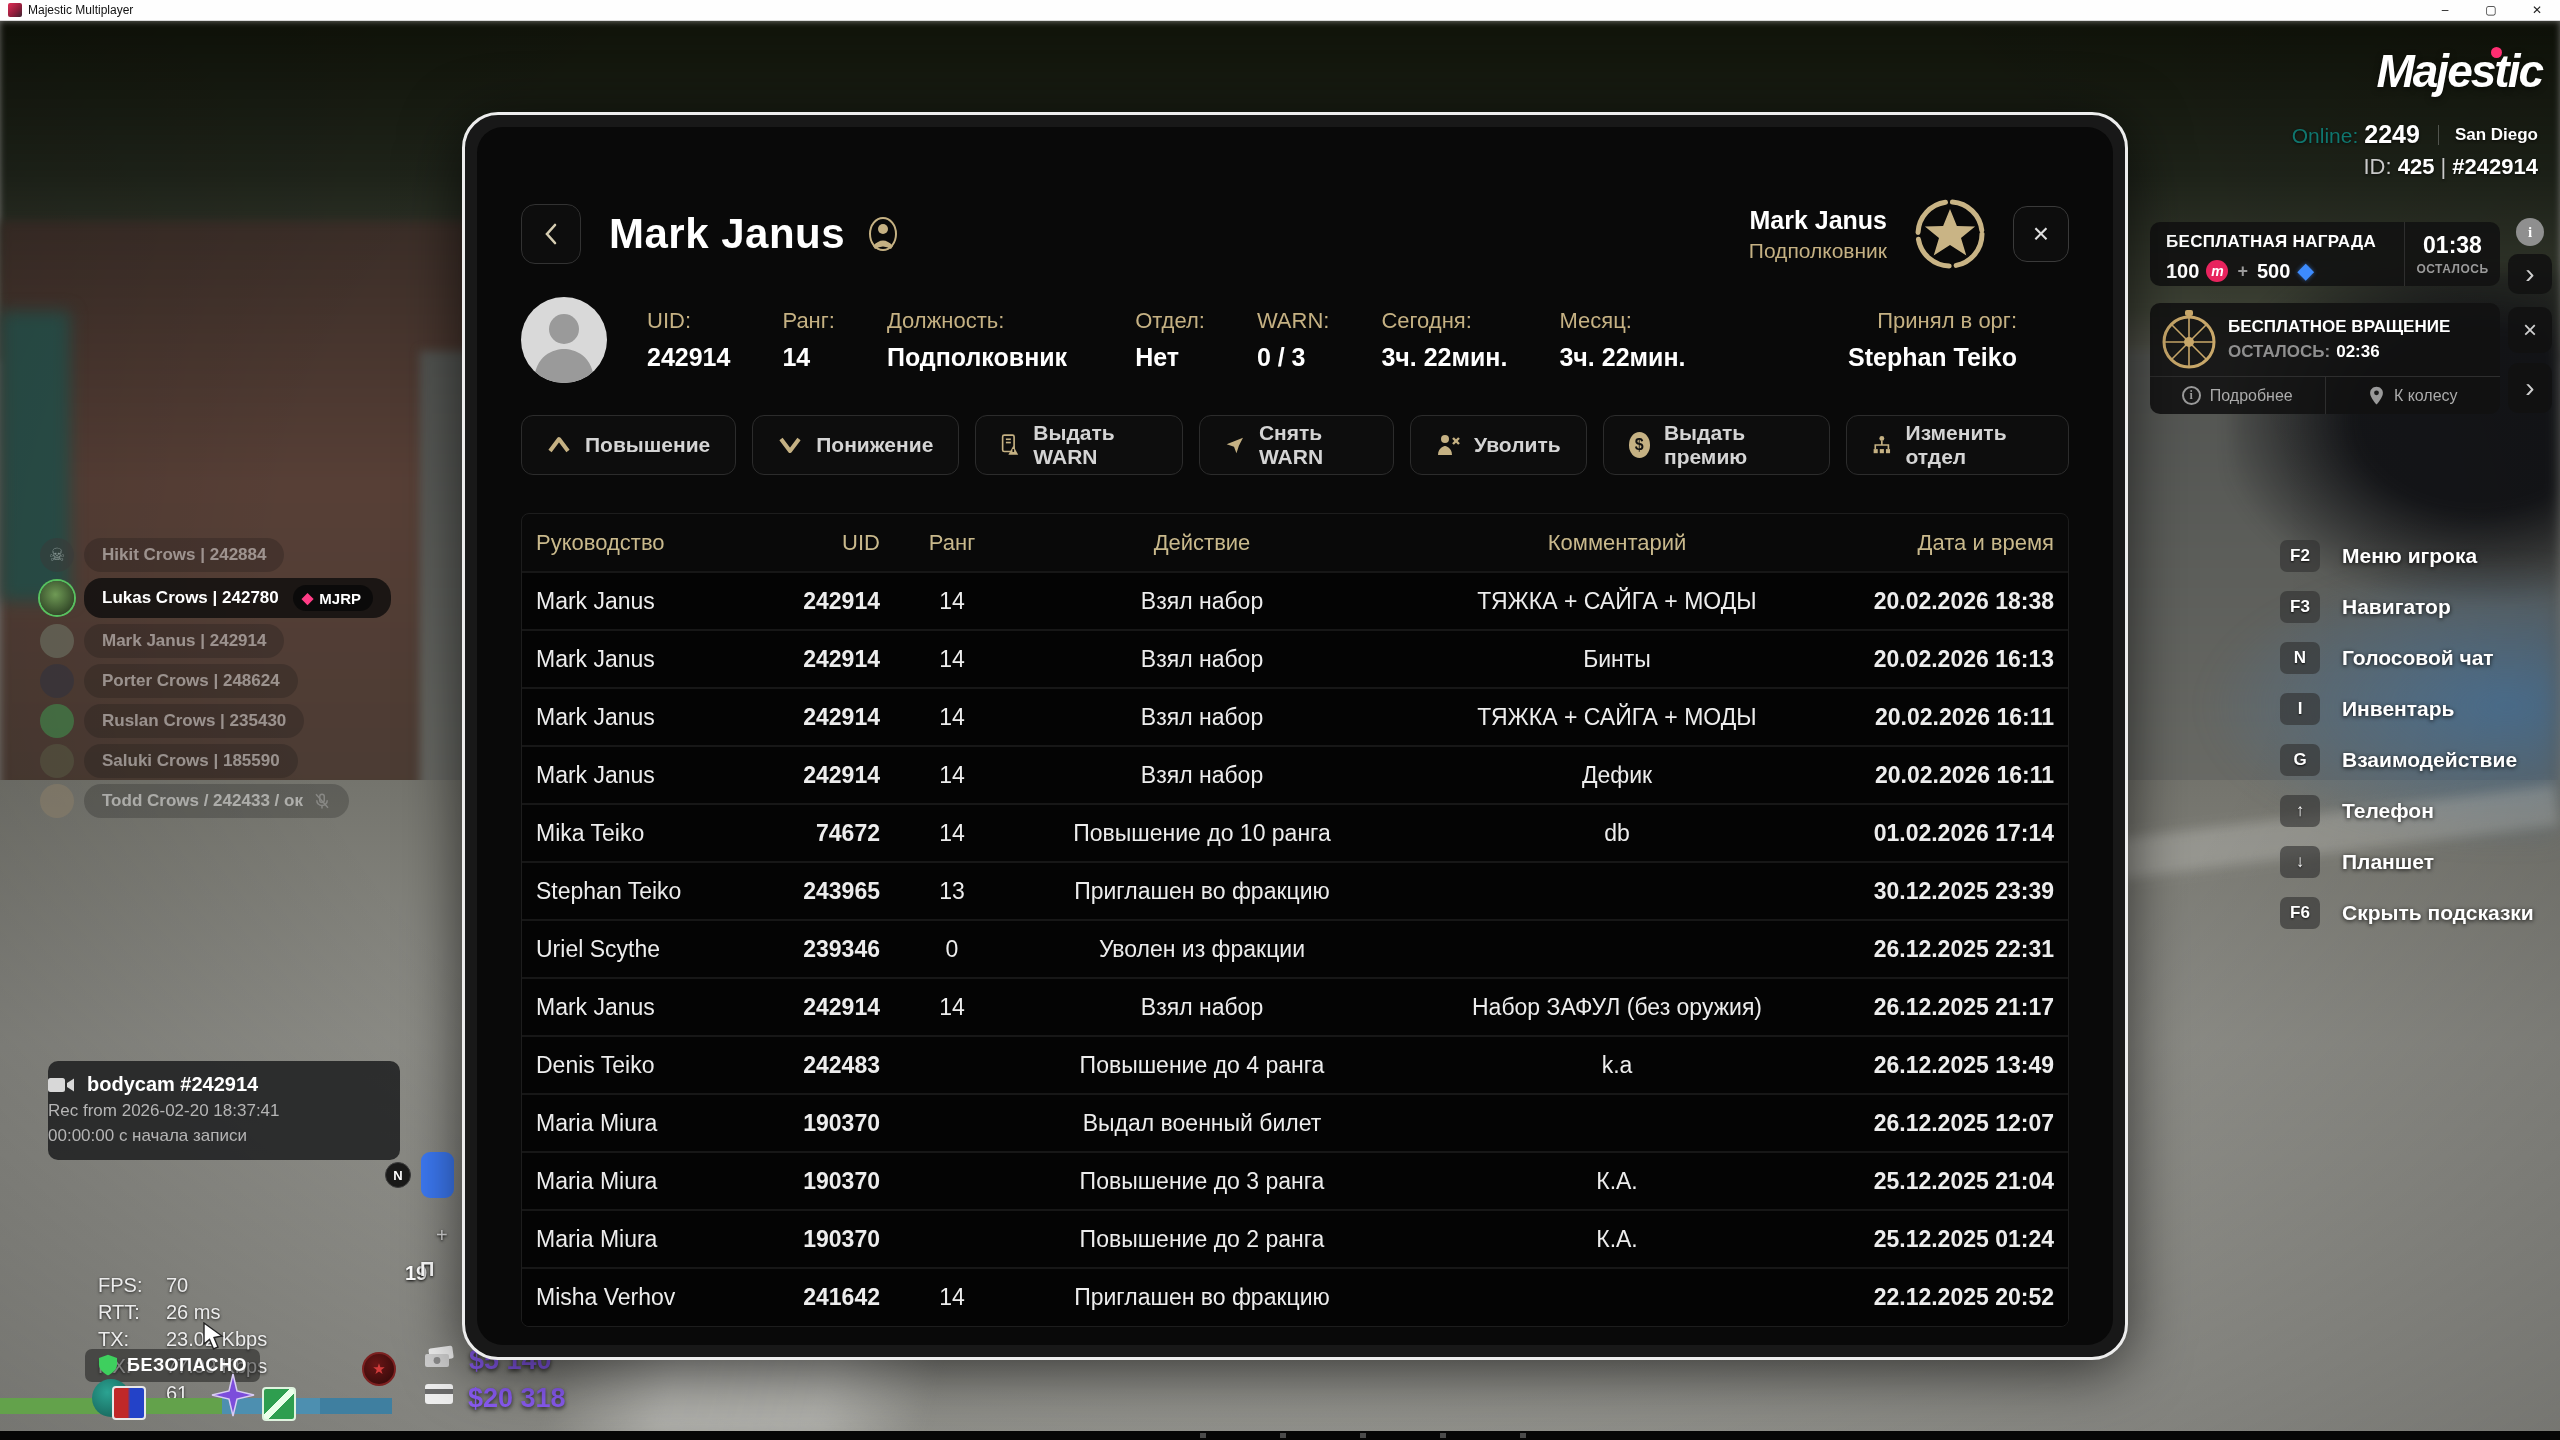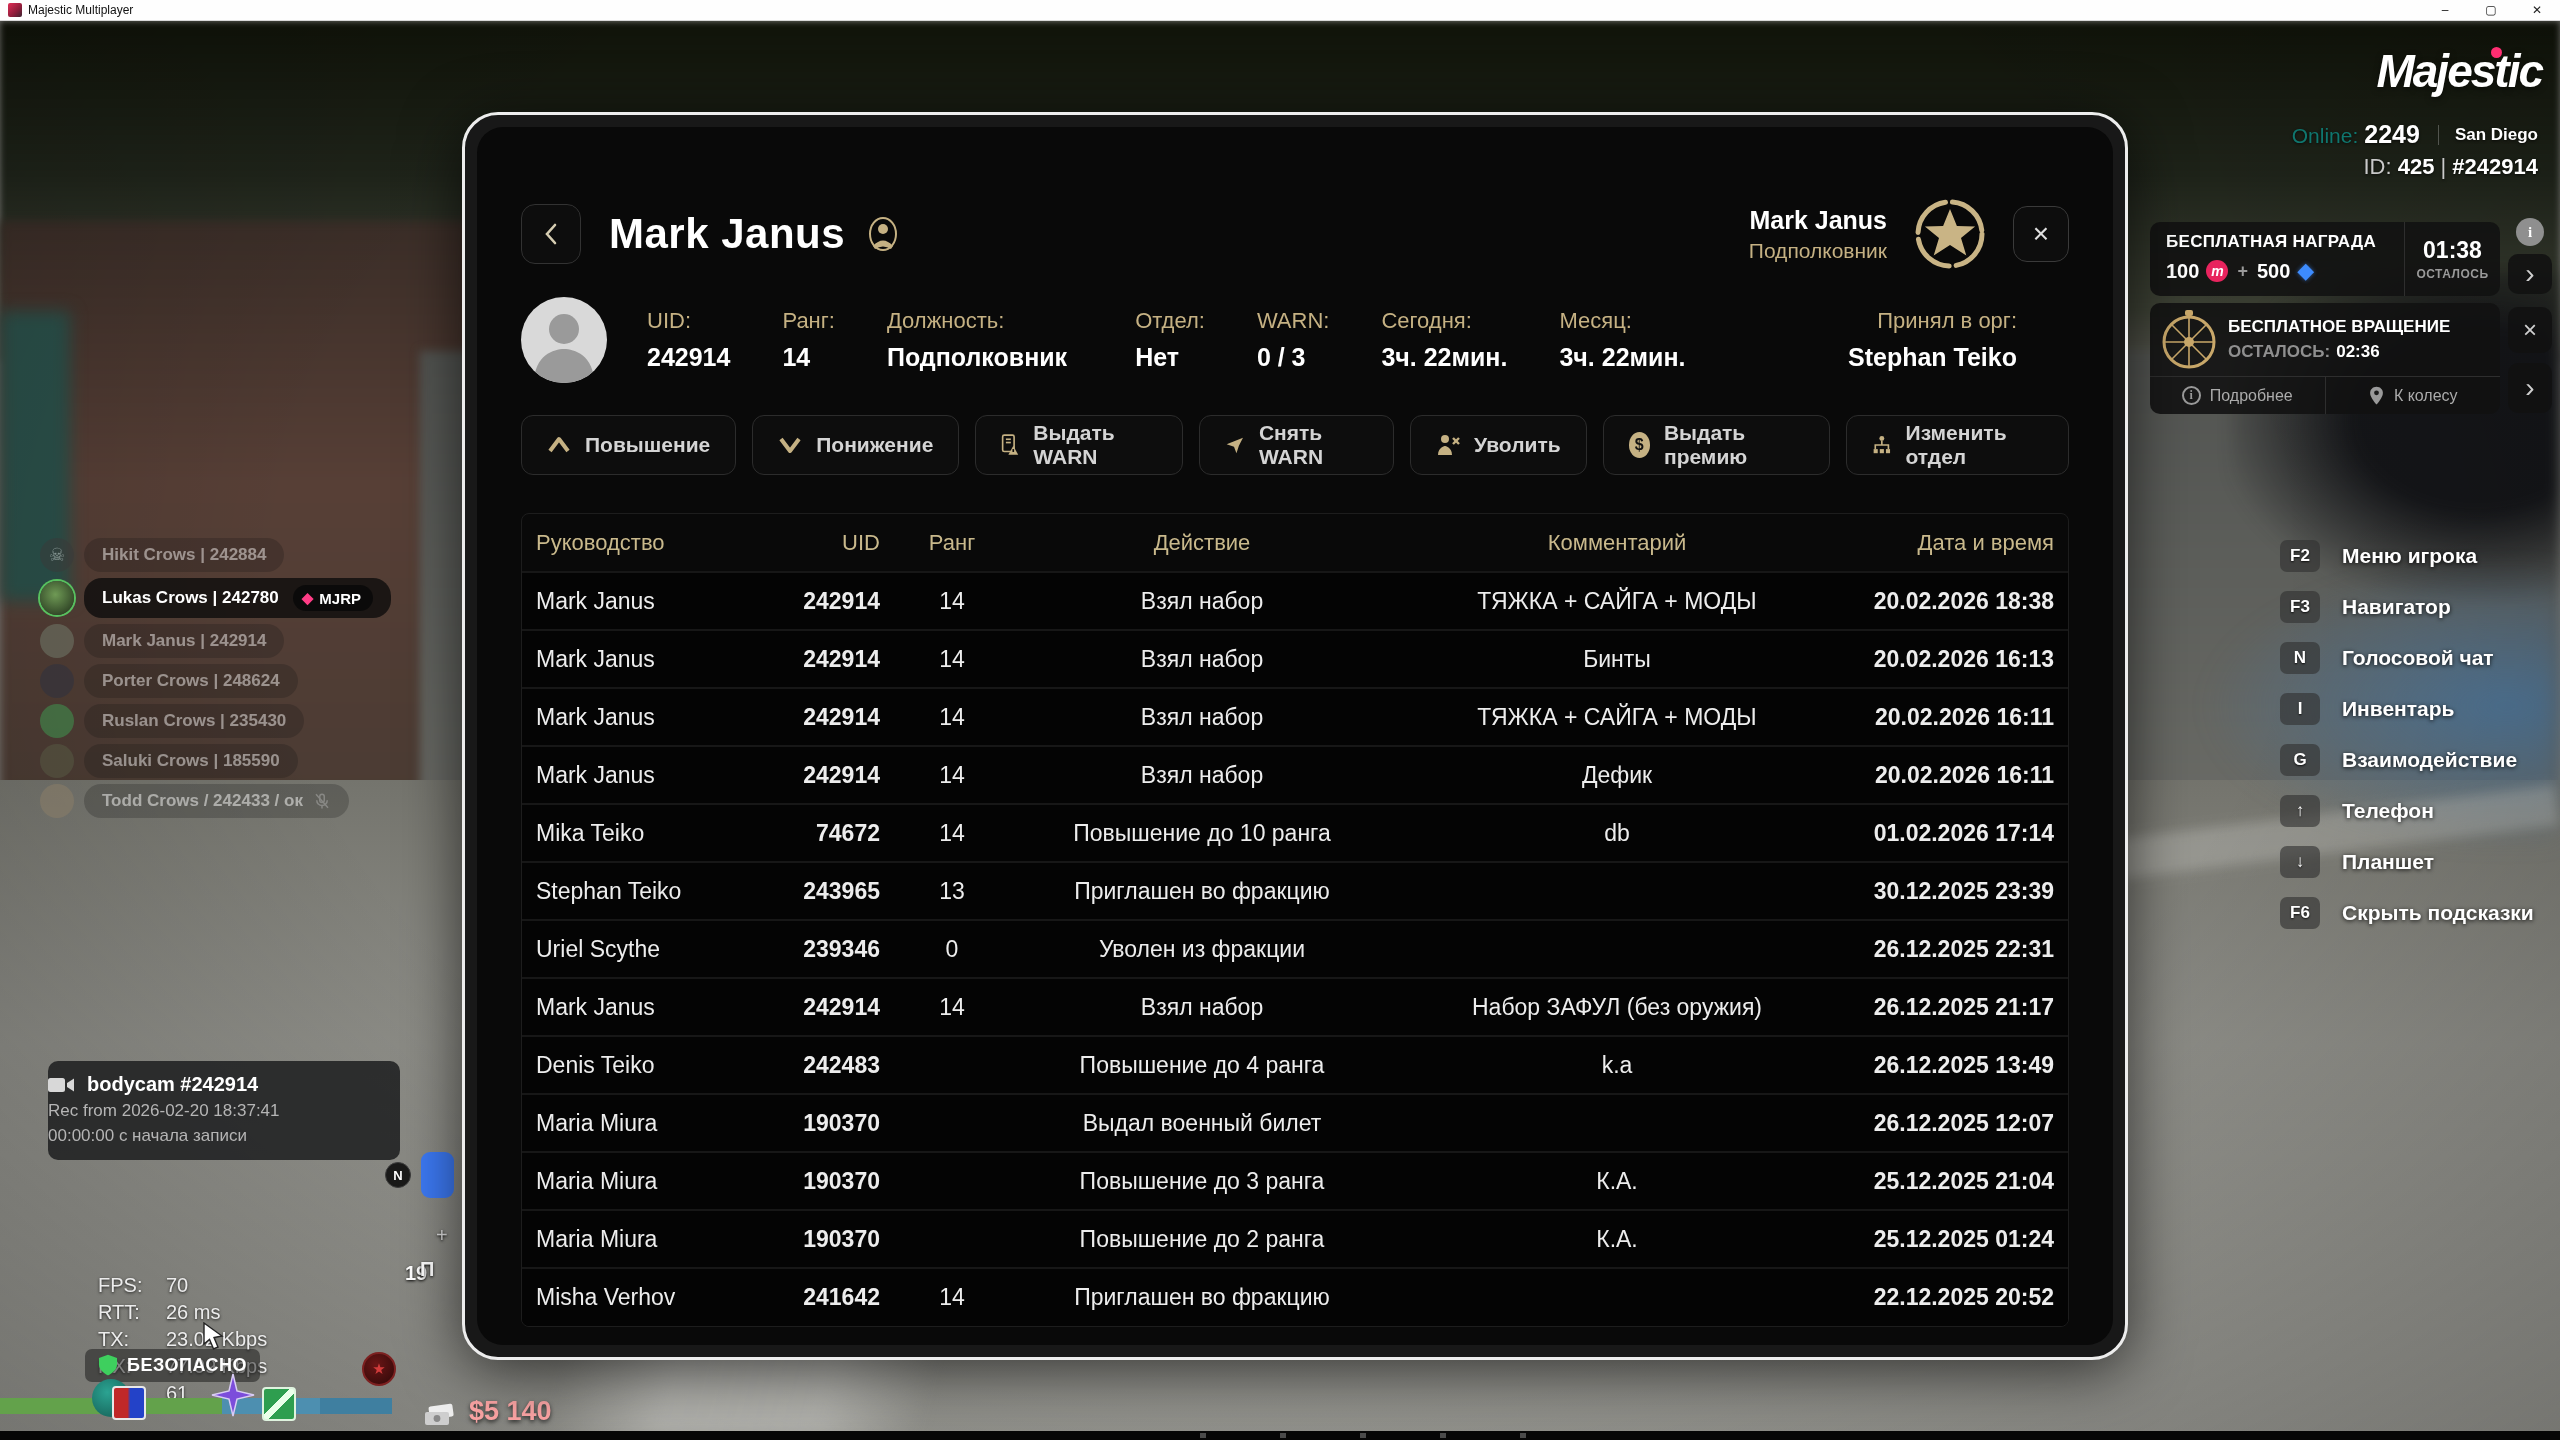--- a/index.html
+++ b/index.html
@@ -40,21 +40,21 @@
   .logo-dot { position:absolute; top:3px; right:40px; width:11px; height:11px; border-radius:50%; background:#ff2e72; }
   .online-row { position:absolute; top:120px; right:22px; z-index:6; display:flex; align-items:center; gap:18px;
     text-shadow:0 1px 3px rgba(0,0,0,.7); }
   .online-label { color:#0f766e; font-size:21px; }
   .online-value { color:#fff; font-size:25px; font-weight:bold; margin-left:6px; }
   .server-name { color:#fff; font-size:17px; font-weight:bold; border-left:1px solid rgba(255,255,255,.25); padding-left:16px; }
   .id-row { position:absolute; top:154px; right:22px; z-index:6; font-size:22px; text-shadow:0 1px 3px rgba(0,0,0,.7);}
   .id-row .dim { color:#c9c9c9; } .id-row b { color:#fff; }
 
   .panel { background:rgba(17,17,17,.88); border-radius:10px; }
-  .reward { position:absolute; top:222px; left:2150px; width:350px; height:74px; z-index:6; display:flex; }
+  .reward { position:absolute; top:222px; left:2150px; width:350px; height:64px; z-index:6; display:flex; }
   .rw-main { flex:1; padding:10px 0 0 16px; }
   .rw-title { color:#fff; font-size:17px; font-weight:bold; letter-spacing:.3px; }
   .rw-amounts { display:flex; align-items:center; gap:7px; margin-top:6px; }
   .rw-amounts b { color:#fff; font-size:20px; }
   .m-coin { width:22px; height:22px; border-radius:50%; background:#e8245e; color:#fff; font-weight:bold; font-style:italic;
     font-size:14px; display:flex; align-items:center; justify-content:center; }
   .plus { color:#9a9a9a; font-size:18px; font-weight:bold; margin:0 2px; }
   .gem { color:#3d8bfd; font-size:22px; text-shadow:0 0 4px rgba(61,139,253,.6); }
   .rw-timer { width:96px; border-left:1px solid #2e2e2e; display:flex; flex-direction:column; align-items:center; justify-content:center; }
   .rw-time { color:#fff; font-size:23px; font-weight:bold; }
@@ -129,21 +129,21 @@
   .ticon { position:absolute; z-index:7; }
   .t-teal { left:92px; top:1379px; width:38px; height:38px; border-radius:50%; background:radial-gradient(circle at 40% 35%,#2ba392,#135a51); }
   .t-flag { left:112px; top:1386px; width:34px; height:34px; border:2px solid #e8e8e8; border-radius:4px;
     background:linear-gradient(90deg,#c02828 45%,#2342c8 55%); }
   .t-green { left:262px; top:1387px; width:34px; height:34px; border:2px solid #dff3df; border-radius:4px;
     background:linear-gradient(135deg,#2e9e4f 42%,#eaffea 42%,#eaffea 58%,#2e9e4f 58%); }
   .t-purple { left:210px; top:1372px; }
 
   
   .money { position:absolute; left:424px; top:1345px; z-index:5; text-shadow:0 2px 4px rgba(0,0,0,.7); }
-  .money-row { display:flex; align-items:flex-end; gap:14px; height:38px; color:#fca5a5; font-size:27px; font-weight:bold;margin-top:44px; }
+  .money-row { display:flex; align-items:flex-start; gap:14px; height:38px; color:#8b5cf6; font-size:27px; font-weight:bold; }
 
   
   .modal { position:absolute; left:462px; top:112px; width:1666px; height:1248px; z-index:10;
     background:#181818; border:3px solid #ededed; border-radius:36px; box-shadow:0 10px 60px rgba(0,0,0,.65); }
   .modal-inner { position:absolute; inset:12px; background:#090909; border-radius:26px; padding:0 44px; overflow:hidden; }
 
   .m-header { margin-top:70px; display:flex; align-items:center; }
   .back-btn { width:60px; height:60px; border:1px solid #323232; border-radius:14px; background:#0d0d0d;
     display:flex; align-items:center; justify-content:center; }
   .m-title { color:#fff; font-size:42px; font-weight:bold; margin-left:28px; letter-spacing:.5px; }

